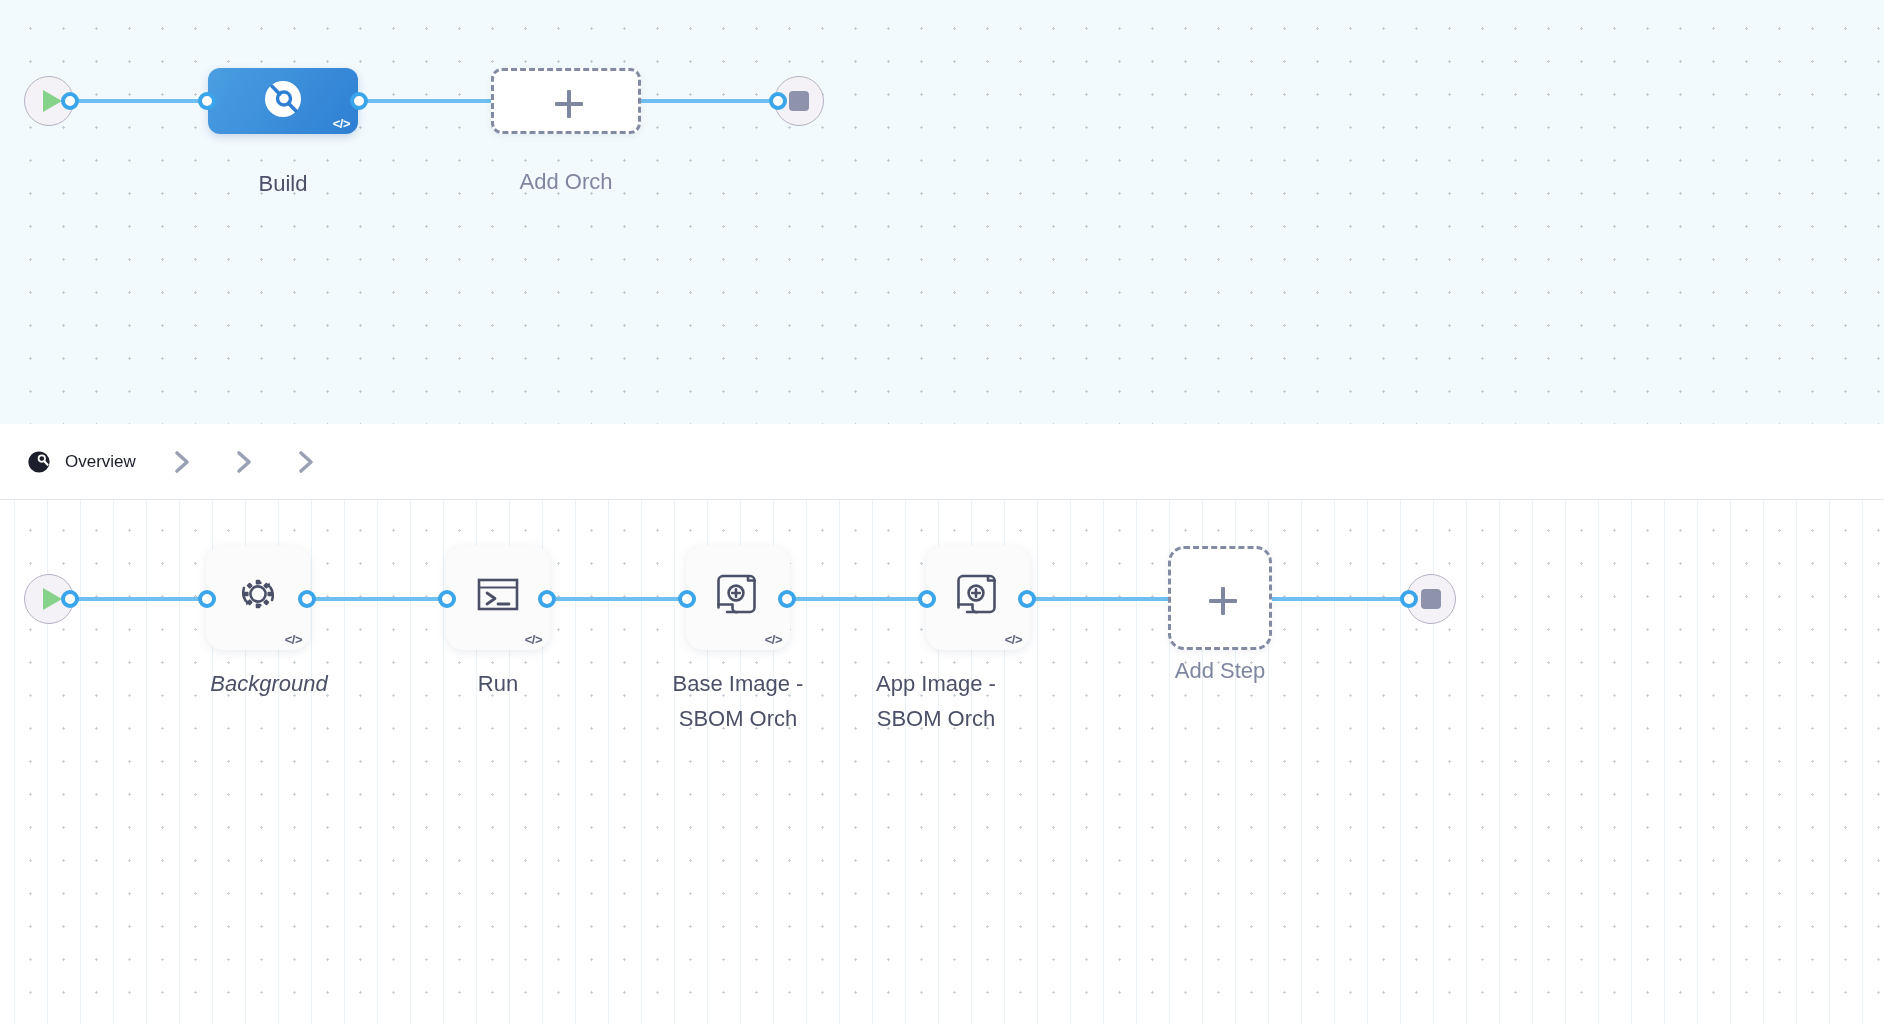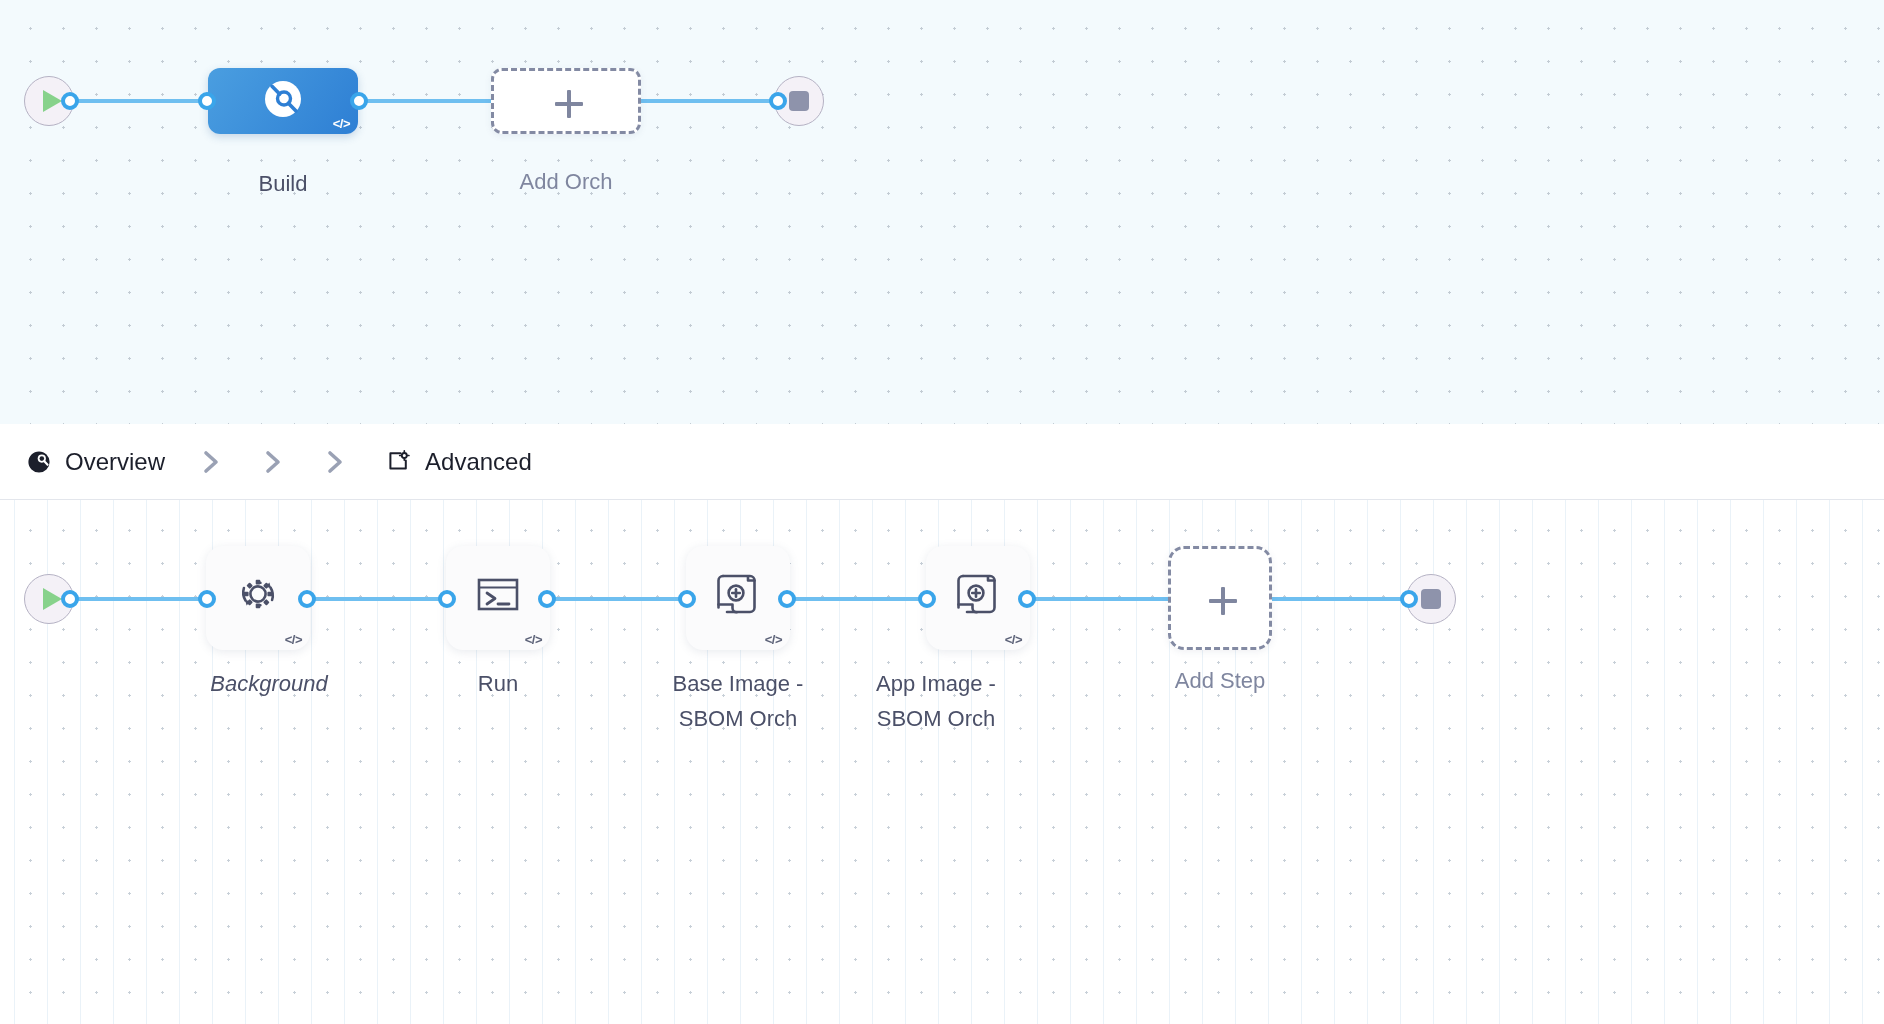--- a/index.html
+++ b/index.html
@@ -180,21 +180,21 @@
   .tab {
     position: relative;
     height: 76px;
     display: flex;
     align-items: center;
     gap: 13px;
     padding: 0 30px 0 4px;
     cursor: pointer;
   }
   .tab-label {
-    font-size: 24px;
+    font-size: 17px;
     color: #1c1f2b;
     font-family: "Liberation Sans", sans-serif;
     white-space: nowrap;
   }
   .tab.active .tab-label { font-weight: 700; }
   .tab.active::after {
     content: "";
     position: absolute;
     left: 0; right: 30px; bottom: -1.5px;
     height: 5px;
@@ -283,35 +283,20 @@
       </svg>
     </div>
 
 
     <div class="chevron">
       <svg width="24" height="30" viewBox="0 0 24 30">
         <polyline points="7,6 17,15 7,24" fill="none" stroke="#9aa1b4" stroke-width="3.6" stroke-linecap="round" stroke-linejoin="round"></polyline>
       </svg>
     </div>
 
-    <div class="tab">
-      <span class="tab-icon">
-        <svg width="27" height="27" viewBox="0 0 27 27">
-          <path d="M15.5 5.2 H5.4 V20.6 H20.8 V12.6" fill="none" stroke="#1c1f2b" stroke-width="2" stroke-linecap="round" stroke-linejoin="round"></path>
-          <circle cx="19.3" cy="7.5" r="2.5" fill="none" stroke="#1c1f2b" stroke-width="1.9"></circle>
-          <g stroke="#1c1f2b" stroke-width="1.7" stroke-linecap="round">
-            <line x1="19.3" y1="2.9" x2="19.3" y2="4.2"></line>
-            <line x1="19.3" y1="10.8" x2="19.3" y2="12.1"></line>
-            <line x1="14.7" y1="7.5" x2="16.0" y2="7.5"></line>
-            <line x1="22.6" y1="7.5" x2="23.9" y2="7.5"></line>
-          </g>
-        </svg>
-      </span>
-      <span class="tab-label">Advanced</span>
-    </div>
   </div>
 
   <div class="step-canvas">
 
     <div class="rail" style="left:60px;   top:97px; width:160px;"></div>
     <div class="rail" style="left:300px;  top:97px; width:160px;"></div>
     <div class="rail" style="left:540px;  top:97px; width:160px;"></div>
     <div class="rail" style="left:780px;  top:97px; width:160px;"></div>
     <div class="rail" style="left:1020px; top:97px; width:160px;"></div>
     <div class="rail" style="left:1270px; top:97px; width:160px;"></div>
@@ -408,21 +393,21 @@
     <div class="port" style="left:1018px; top:90px;"></div>
     <div class="caption" style="left:851px; top:166px; width:170px;">App Image -
 SBOM Orch</div>
 
     <div class="add-node step-size" style="left:1168px; top:46px;">
       <span>
         <span class="plus-h" style="left:38px; top:50px;"></span>
         <span class="plus-v" style="left:50px; top:38px;"></span>
       </span>
     </div>
-    <div class="caption muted" style="left:1140px; top:163px; width:160px;">Add Step</div>
+    <div class="caption muted" style="left:1140px; top:153px; width:160px;">Add Step</div>
 
     <div class="port" style="left:1400px; top:90px;"></div>
     <div class="terminal" style="left:1406px; top:74px;">
       <div class="stop-sq"></div>
     </div>
   </div>
 
 </div>
 
 </body></html>

